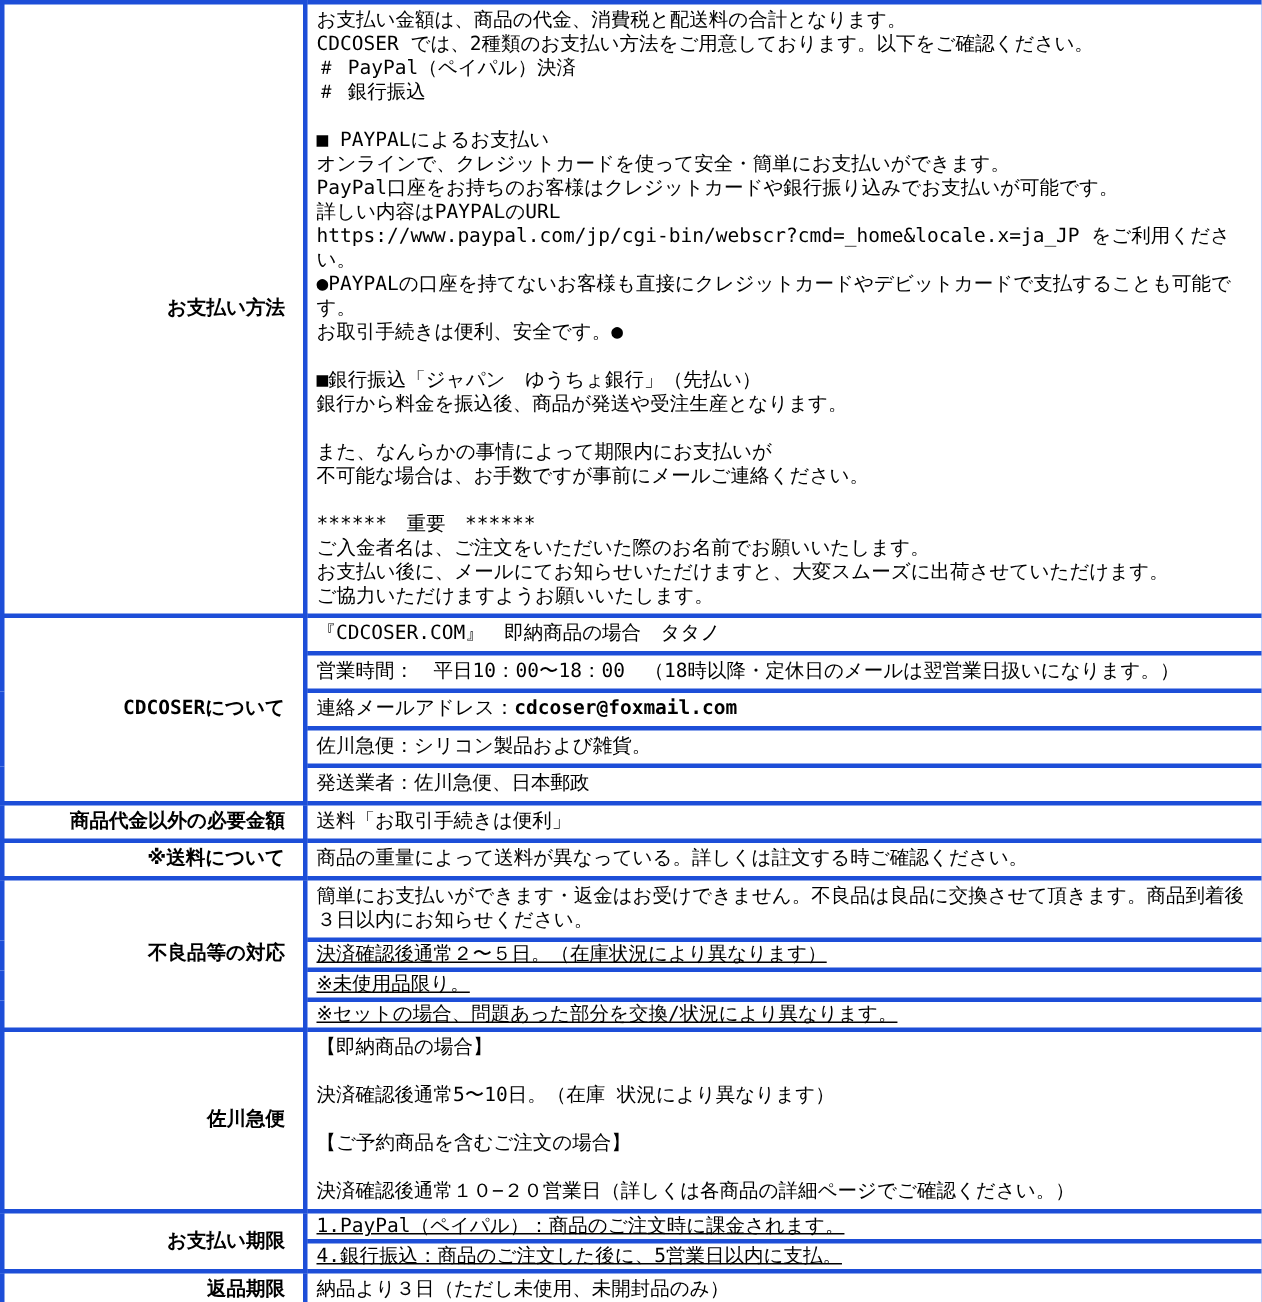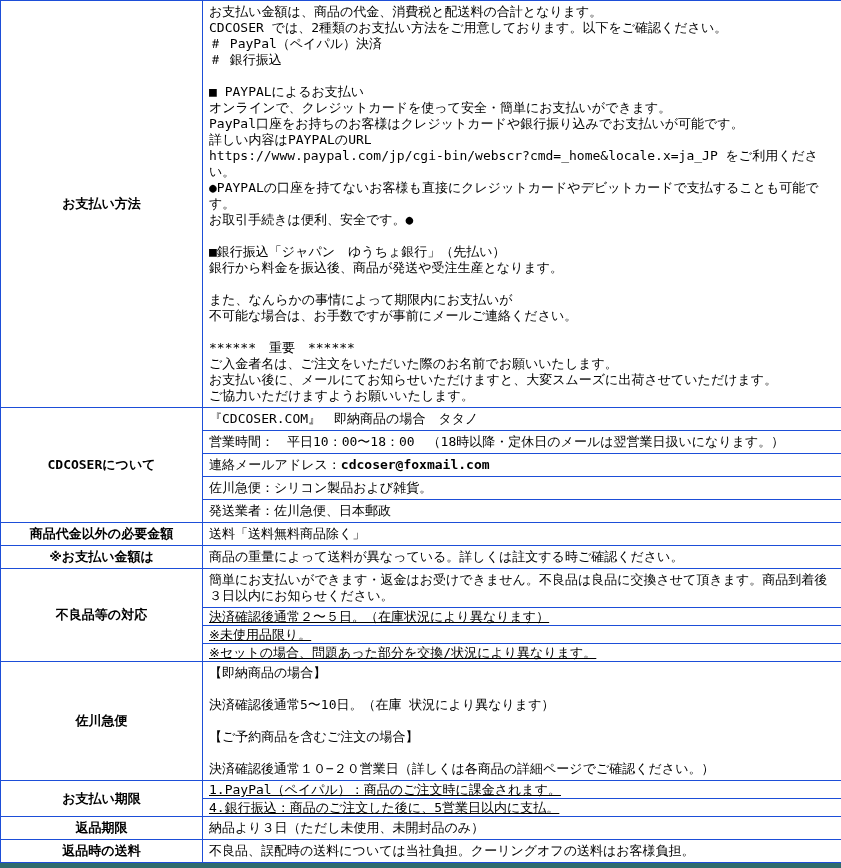--- a/index.html
+++ b/index.html
@@ -16,26 +16,26 @@
     display: flex;
     flex-direction: column;
   }
   table.info {
     border-collapse: collapse;
     width: 841px;
     table-layout: fixed;
     border: 1px solid #000000;
   }
   th, td {
-    border: 1px solid #1d4ed8;
+    border: 3px solid #1d4ed8;
     vertical-align: middle;
   }
   th.rowhead {
     font-weight: bold;
-    text-align: center;
+    text-align: right;
     padding: 2px 12px;
     line-height: 16px;
   }
   td.content {
     padding: 3px 6px;
     line-height: 16px;
     word-break: break-all;
   }
   .multiline { white-space: pre-line; }
   tr.tight td.content {
@@ -107,25 +107,25 @@
       </tr>
       <tr>
         <td class="content">佐川急便：シリコン製品および雑貨。</td>
       </tr>
       <tr>
         <td class="content">発送業者：佐川急便、日本郵政</td>
       </tr>
 
       <tr>
         <th class="rowhead">商品代金以外の必要金額</th>
-        <td class="content">送料「送料無料商品除く」</td>
+        <td class="content">送料「お取引手続きは便利」</td>
       </tr>
 
       <tr>
-        <th class="rowhead">※お支払い金額は</th>
+        <th class="rowhead">※送料について</th>
         <td class="content">商品の重量によって送料が異なっている。詳しくは註文する時ご確認ください。</td>
       </tr>
 
       <tr>
         <th class="rowhead" rowspan="4">不良品等の対応</th>
         <td class="content">簡単にお支払いができます・返金はお受けできません。不良品は良品に交換させて頂きます。商品到着後３日以内にお知らせください。</td>
       </tr>
       <tr class="tight">
         <td class="content">決済確認後通常２〜５日。（在庫状況により異なります）</td>
       </tr>

